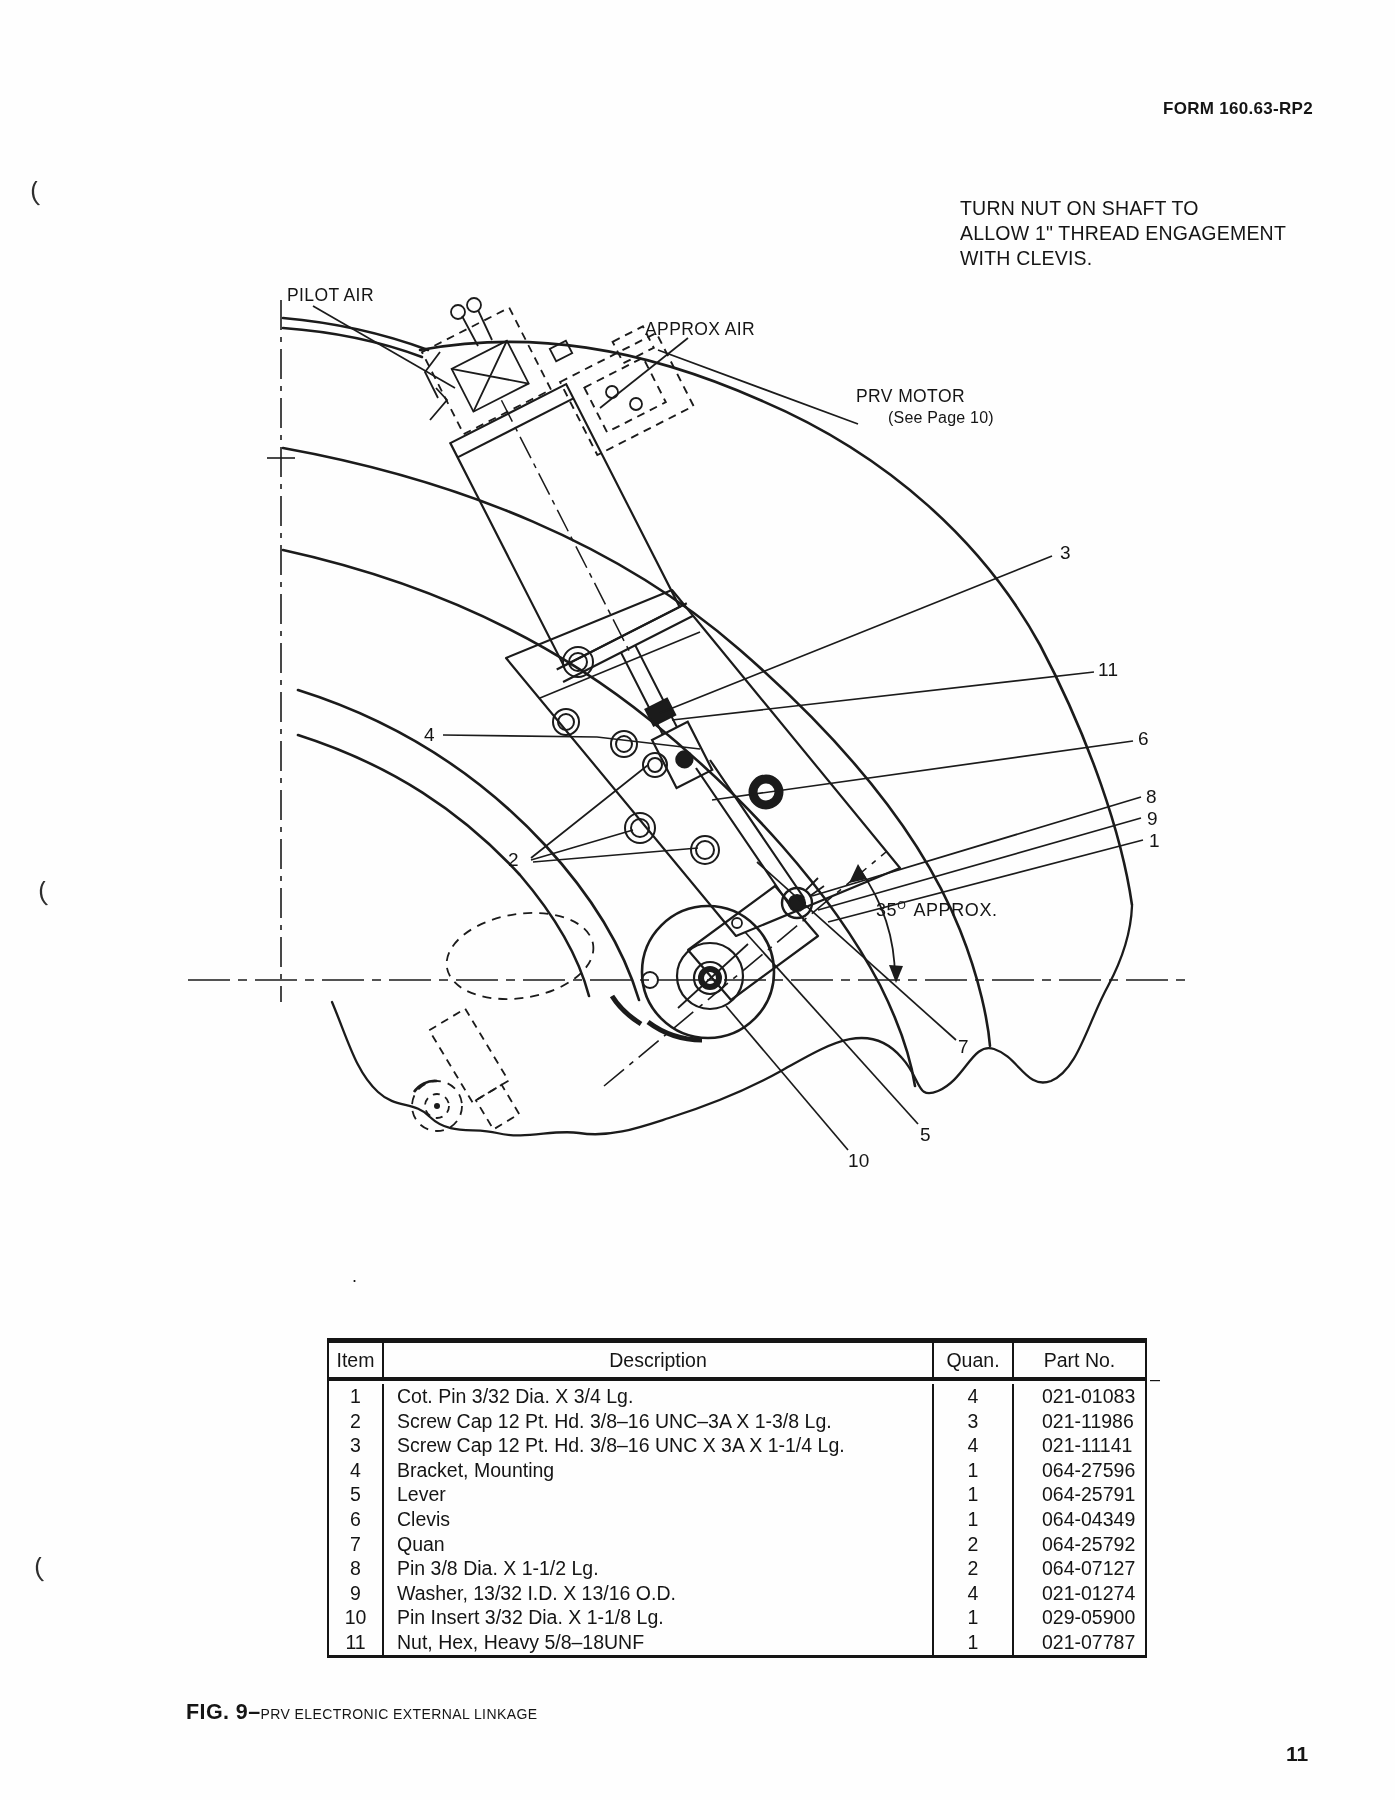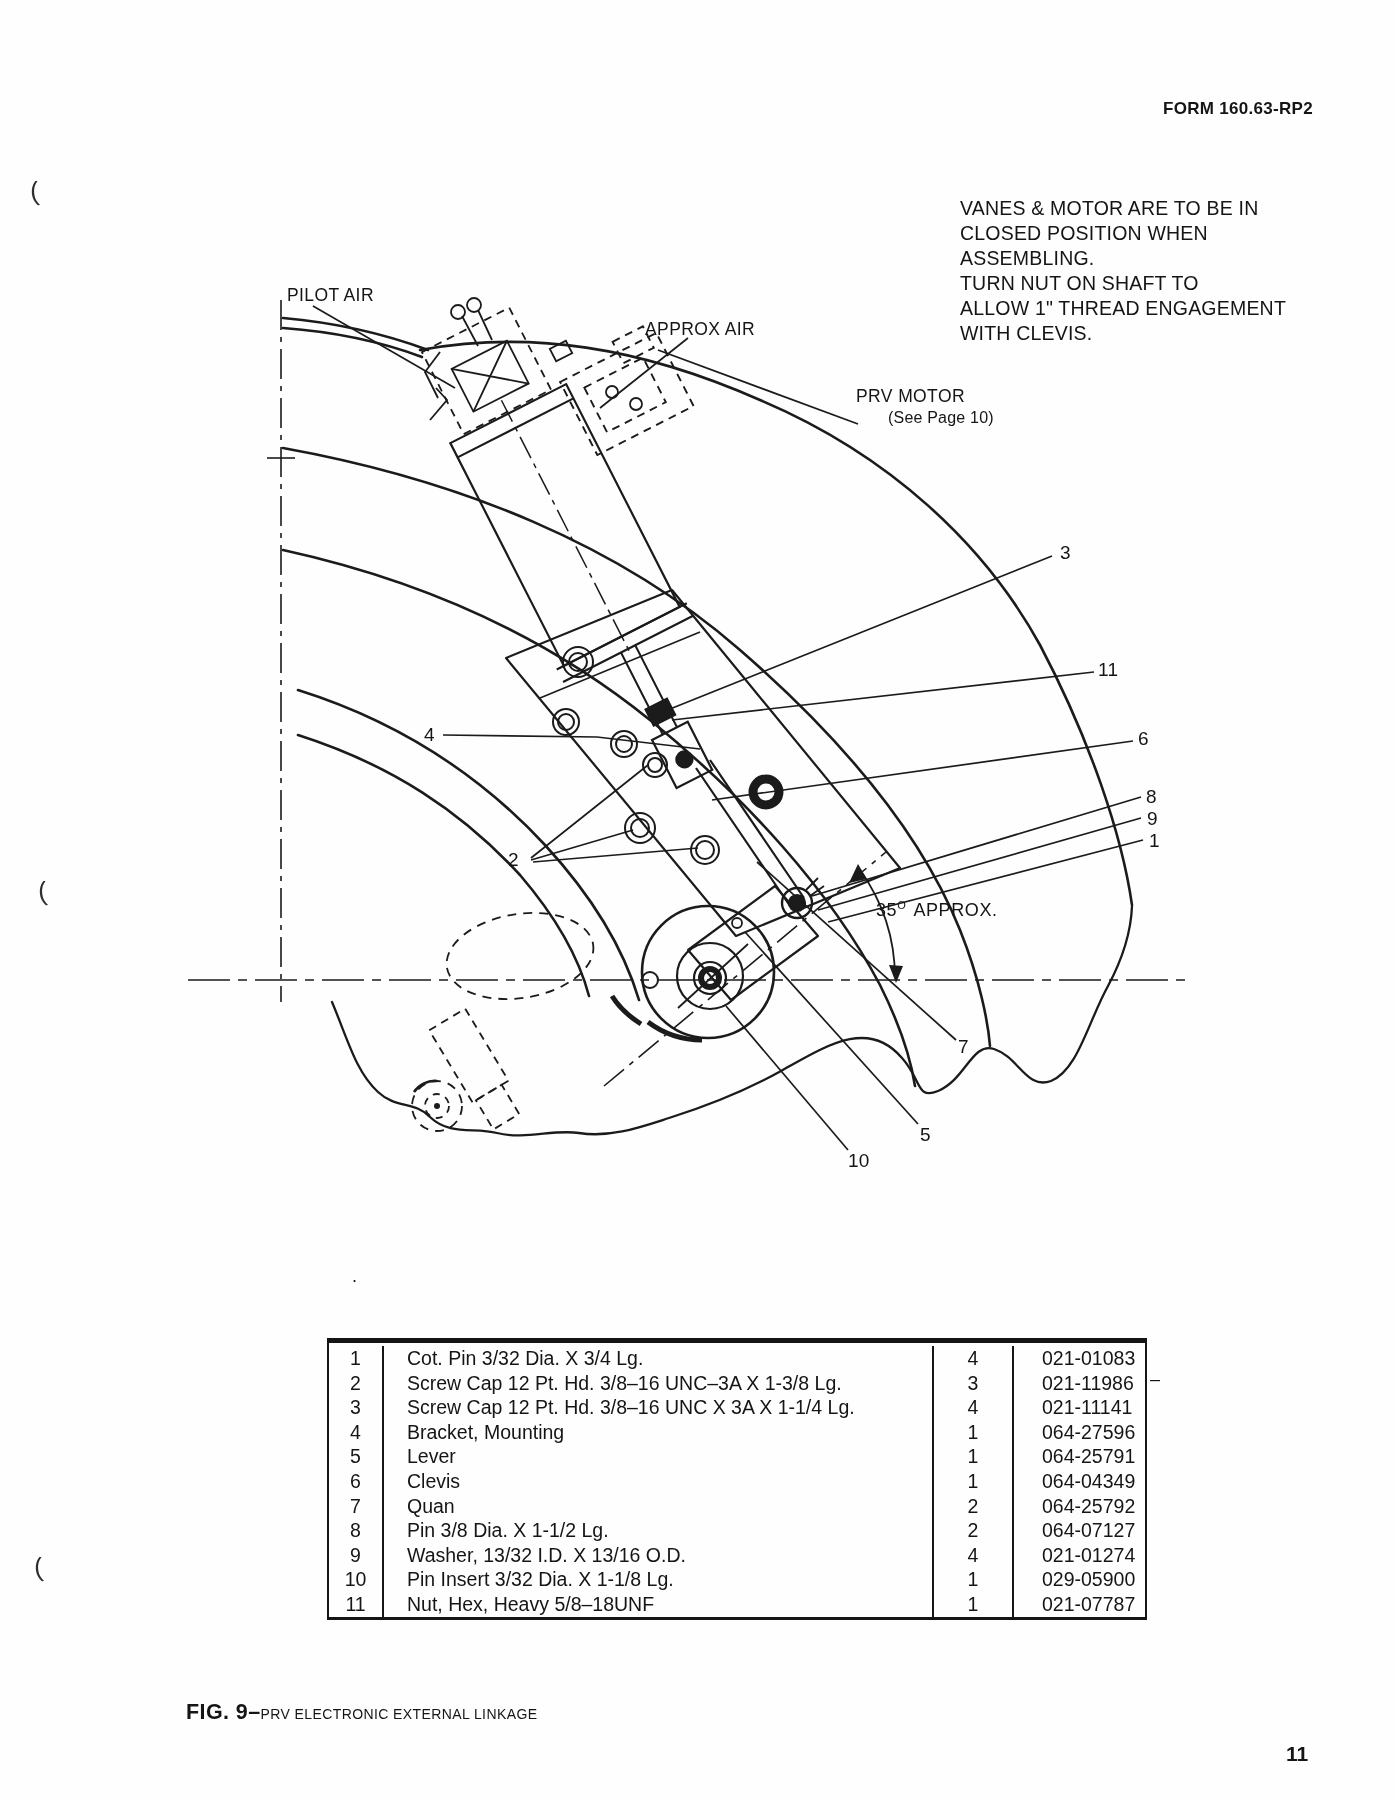--- a/index.html
+++ b/index.html
@@ -34,21 +34,21 @@
   }
   .thead{
     display:grid;grid-template-columns:53px 550px 80px 1fr;
     height:34px;line-height:34px;border-bottom:4px solid #151515;
   }
   .trow{display:grid;grid-template-columns:53px 550px 80px 1fr;height:24.6px;line-height:24.6px;}
   .tcell{box-sizing:border-box;white-space:nowrap;overflow:hidden;}
   .thead .tcell{text-align:center;}
   .tcell.desc,.tcell.quan,.tcell.part{border-left:2.5px solid #151515;}
   .trow .item,.trow .quan{text-align:center;}
-  .trow .desc{padding-left:23px;}
+  .trow .desc{padding-left:13px;}
   .trow .part{padding-left:28px;}
   .trow:first-child{margin-top:3px;}
   
   .caption{left:186px;top:1700px;letter-spacing:.4px;}
   .cap-fig{font-size:21.5px;font-weight:bold;}
   .cap-title{font-size:14px;}
   .page-number{left:1286px;top:1742px;font-size:21px;font-weight:bold;}
   
   .curl{color:#2e2e2e;font-size:26px;transform:rotate(-6deg);}
   .stray-dash{left:1150px;top:1369px;font-size:18px;}
@@ -180,25 +180,20 @@
       <path d="M531 858 L648 765 M531 860 L633 830 M533 862 L698 848"></path>
       <path d="M956 1040 L757 862"></path>
       <path d="M918 1124 L745 932"></path>
       <path d="M848 1150 L726 1006"></path>
     </g>
   </svg>
 
   <div class="abs form-number">FORM 160.63-RP2</div>
 
   <div class="abs notes">
-    <div class="para1">
-      <span>VANES &amp; MOTOR ARE TO BE IN</span>
-      <span>CLOSED POSITION WHEN</span>
-      <span>ASSEMBLING.</span>
-    </div>
     <div class="para2">
       <span>TURN NUT ON SHAFT TO</span>
       <span>ALLOW 1" THREAD ENGAGEMENT</span>
       <span>WITH CLEVIS.</span>
     </div>
   </div>
 
   <div class="abs dlabel pilot-air">PILOT AIR</div>
   <div class="abs dlabel supply-air">APPROX AIR</div>
   <div class="abs dlabel prv-motor">PRV MOTOR</div>
@@ -212,20 +207,26 @@
   <span class="callout" style="left:1146px;top:786px">8</span>
   <span class="callout" style="left:1147px;top:808px">9</span>
   <span class="callout" style="left:1149px;top:830px">1</span>
   <span class="callout" style="left:424px;top:724px">4</span>
   <span class="callout" style="left:508px;top:849px">2</span>
   <span class="callout" style="left:958px;top:1036px">7</span>
   <span class="callout" style="left:920px;top:1124px">5</span>
   <span class="callout" style="left:848px;top:1150px">10</span>
 
   <div class="abs parts-table">
+    <div class="thead">
+      <div class="tcell item">Item</div>
+      <div class="tcell desc">Description</div>
+      <div class="tcell quan">Quan.</div>
+      <div class="tcell part">Part No.</div>
+    </div>
     <div>
         <div class="trow">
           <div class="tcell item">1</div>
           <div class="tcell desc">Cot. Pin 3/32 Dia. X 3/4 Lg.</div>
           <div class="tcell quan">4</div>
           <div class="tcell part">021-01083</div>
         </div>
         <div class="trow">
           <div class="tcell item">2</div>
           <div class="tcell desc">Screw Cap 12 Pt. Hd. 3/8–16 UNC–3A X 1-3/8 Lg.</div>

